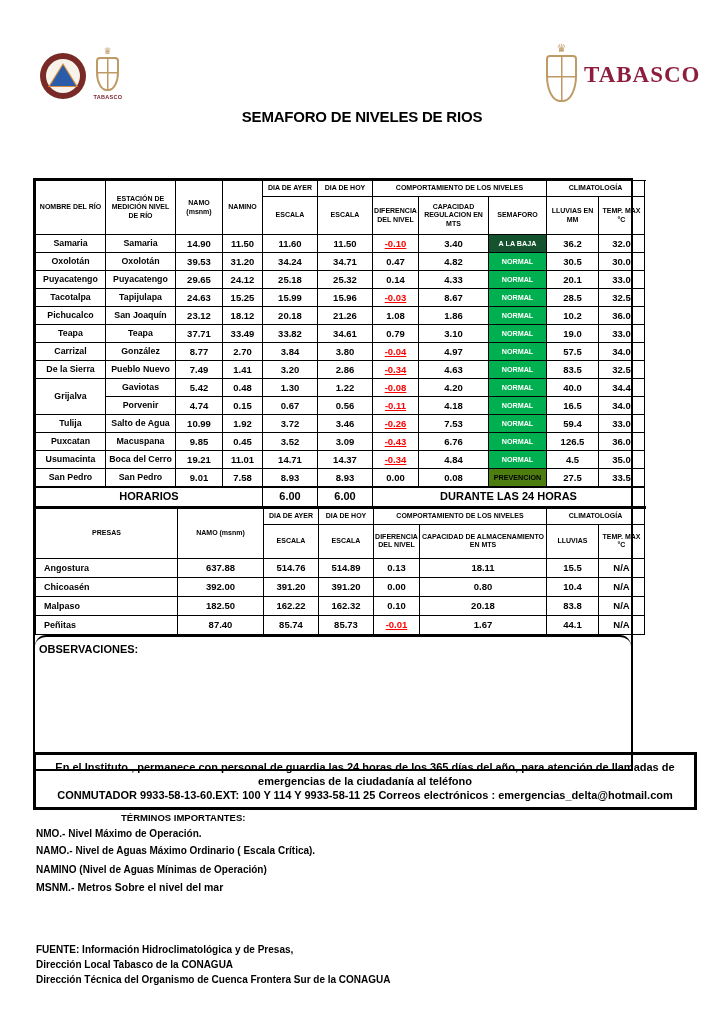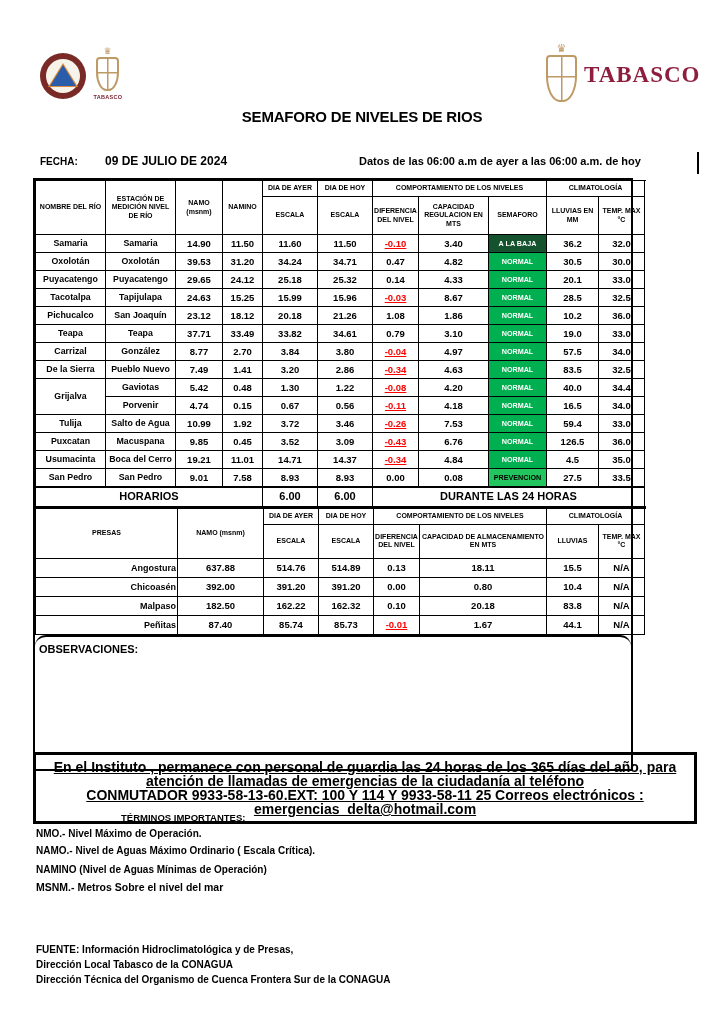--- a/index.html
+++ b/index.html
@@ -47,33 +47,33 @@
         padding:0 1px;overflow:hidden;}
   th{font-size:7px;line-height:1.2;}
   tr.h1{height:16px;}
   .rivers tr.h2{height:38px;}
   .presas tr.h2{height:34px;}
   .rivers td{font-size:9.5px;height:17px;line-height:1.05;}
   td.c-name{font-size:8.8px;}
   tr.horarios td{font-size:11px;height:18px;border-top:2px solid #000;}
   .presas{border-top:2px solid #000;}
   .presas td{font-size:9.5px;height:18px;}
-  .presas td.pname{text-align:right;padding-left:20px;font-size:9px;}
+  .presas td.pname{text-align:left;padding-left:8px;font-size:9px;}
   td.sem{font-size:7.2px;padding:0;}
   td.s-normal{background:#00B050;color:#fff;}
   td.s-baja{background:#14532d;color:#fff;margin-left:20px;}
-  td.s-prev{background:#22c55e;color:#000;margin-left:32px;}
+  td.s-prev{background:#4d7c0f;color:#000;margin-left:32px;}
   td.neg{color:#FF0000;text-decoration:underline;}
 
   .obs{border-top:2px solid #000;height:128px;padding:2px 4px;box-sizing:content-box;border-radius:11px;}
   .obs-label{font-size:11px;font-weight:bold;}
 
   .contact-box{position:absolute;left:33px;top:752px;width:664px;box-sizing:border-box;
                border:3px solid #000;text-align:center;padding:5px 8px;}
-  .contact-line{font-size:14px;font-weight:bold;line-height:14px;text-decoration:underline;}
+  .contact-line{font-size:11px;font-weight:bold;line-height:14px;}
 
   .terms{position:absolute;left:36px;top:812px;width:500px;}
   .terms-title{font-size:9.5px;font-weight:bold;margin-left:85px;margin-bottom:5px;}
   .term-item{font-size:10px;font-weight:bold;margin-bottom:6px;}
   .term-item:nth-child(4){margin-top:8px;}
   .term-item:nth-child(5){font-size:10.5px;}
 
   .fuente{position:absolute;left:36px;top:942px;width:600px;}
   .fuente-line{font-size:10px;font-weight:bold;line-height:15px;}
 </style>
@@ -89,25 +89,20 @@
   </div>
   <div class="crown crown-sm">♛</div>
   <div class="shield shield-sm"></div>
   <div class="shield-sm-caption">TABASCO</div>
   <div class="crown crown-rt">♛</div>
   <div class="shield shield-rt"></div>
   <div class="tabasco-word">TABASCO</div>
 
   <div class="doc-title">SEMAFORO DE NIVELES DE RIOS</div>
 
-  <div class="fecha-row">
-    <span class="fecha-label">FECHA:</span>
-    <span class="fecha-value">09 DE JULIO DE 2024</span>
-    <span class="fecha-datos">Datos de las 06:00 a.m de ayer a las 06:00 a.m. de hoy</span>
-  </div>
 
   <div class="block">
 
     <table class="rivers">
       <colgroup>
         <col style="width:70px">
           <col style="width:70px">
           <col style="width:47px">
           <col style="width:40px">
         <col style="width:55px">

